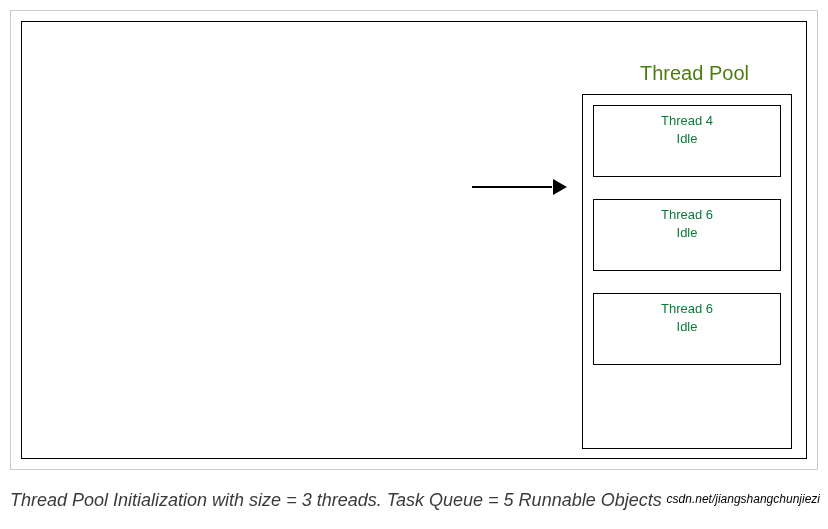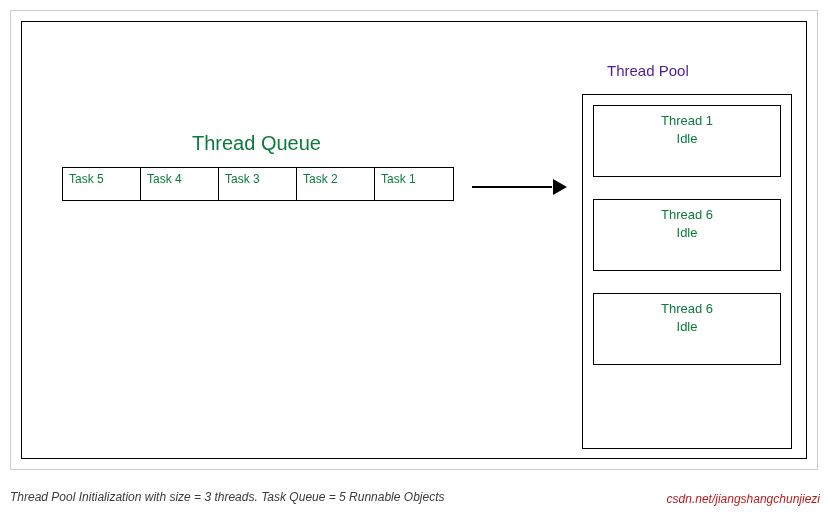--- a/index.html
+++ b/index.html
@@ -70,24 +70,24 @@
     right: 0;
     top: 2px;
     width: 0;
     height: 0;
     border-left: 14px solid #000;
     border-top: 8px solid transparent;
     border-bottom: 8px solid transparent;
   }
   .pool-title {
     position: absolute;
-    left: 585px;
+    left: 618px;
     top: 40px;
-    color: #4c1d95;
-    font-size: 15px;
+    color: #4d7c0f;
+    font-size: 20px;
   }
   .pool-box {
     position: absolute;
     left: 560px;
     top: 72px;
     width: 210px;
     height: 355px;
     border: 1px solid #000;
     padding: 10px;
     display: flex;
@@ -103,58 +103,50 @@
     padding-top: 6px;
     color: #0b7a3b;
     font-size: 13px;
     line-height: 1.4;
   }
   .caption {
     position: absolute;
     left: 10px;
     top: 490px;
     font-style: italic;
-    font-size: 12px;
+    font-size: 18px;
     color: #3a3a3a;
   }
   .watermark {
     position: absolute;
     right: 8px;
     top: 492px;
     font-size: 12px;
-    color: #b91c1c;
+    color: #000000;
     font-style: italic;
   }
 </style>
 </head>
 <body>
 
 <div class="diagram-frame">
   <div class="inner-frame">
 
-    <div class="queue-title">Thread Queue</div>
 
-    <div class="queue">
-      <div class="task">Task 5</div>
-      <div class="task">Task 4</div>
-      <div class="task">Task 3</div>
-      <div class="task">Task 2</div>
-      <div class="task">Task 1</div>
-    </div>
 
     <div class="arrow">
       <div class="arrow-line"></div>
       <div class="arrow-head"></div>
     </div>
 
     <div class="pool-title">Thread Pool</div>
 
     <div class="pool-box">
       <div class="thread-box">
-        <span>Thread 1</span>
+        <span>Thread 4</span>
         <span>Idle</span>
       </div>
       <div class="thread-box">
         <span>Thread 6</span>
         <span>Idle</span>
       </div>
       <div class="thread-box">
         <span>Thread 6</span>
         <span>Idle</span>
       </div>

